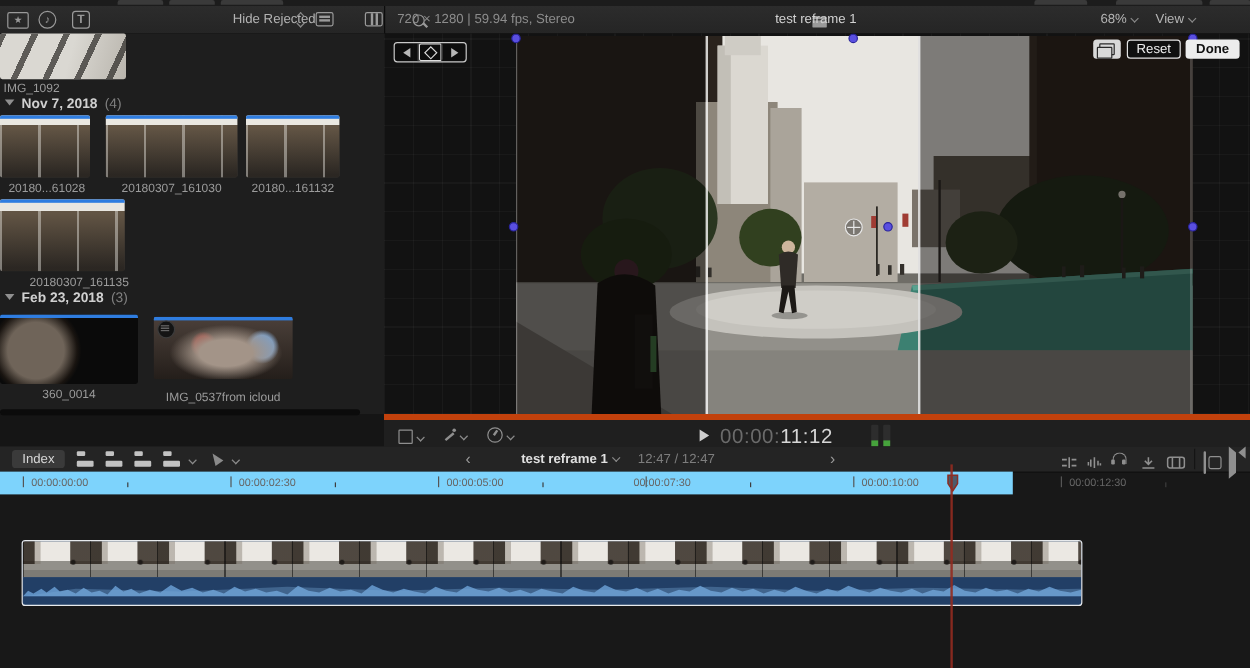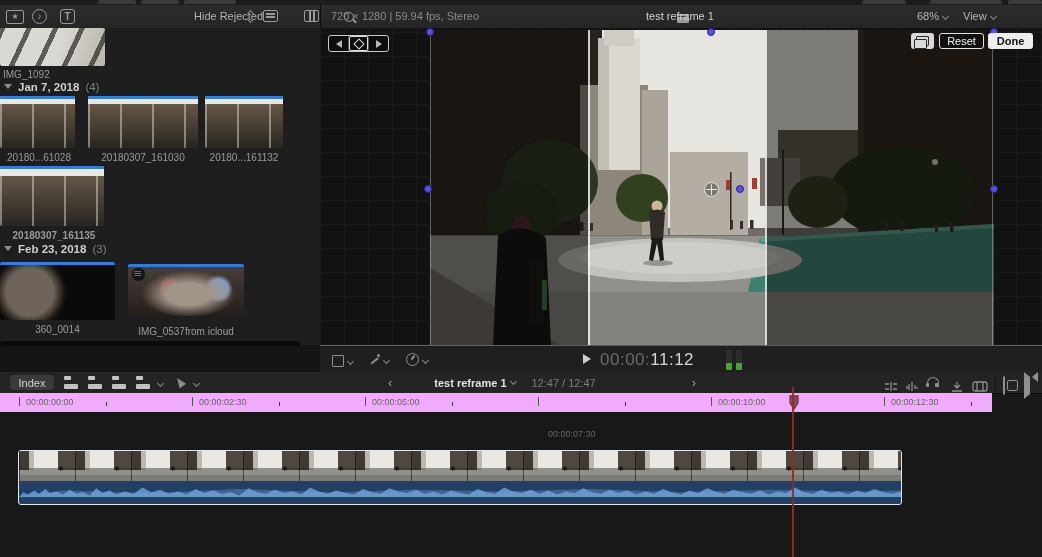--- a/index.html
+++ b/index.html
@@ -72,21 +72,21 @@
   .arrL{width:0;height:0;border-top:4px solid transparent;border-bottom:4px solid transparent;border-right:6px solid #b8b8b8;}
   .arrR{width:0;height:0;border-top:4px solid transparent;border-bottom:4px solid transparent;border-left:6px solid #b8b8b8;}
   .diam{width:6px;height:6px;border:1.5px solid #d8d8d8;transform:rotate(45deg);}
   .btn{position:absolute;height:16px;border-radius:3px;font-size:11px;display:flex;align-items:center;justify-content:center;box-sizing:border-box;}
   .btn.dark{background:#101010;border:1.5px solid #e3e3e3;color:#f0f0f0;}
   .btn.light{background:#ededed;color:#111;font-weight:bold;}
   .iconbtn{position:absolute;width:23px;height:16px;background:#d9d9d9;border-radius:3px;display:flex;align-items:center;justify-content:center;}
   .ovrects{position:relative;width:11px;height:8px;border:1.5px solid #2a2a2a;border-radius:1px;}
   .ovrects:before{content:"";position:absolute;left:-3px;top:2px;width:11px;height:8px;border:1.5px solid #2a2a2a;border-radius:1px;background:#d9d9d9;}
   
-  .transport{left:320px;top:345px;width:722px;height:27px;background:#1f1f1f;border-top:1px solid #c2410c;text-align:right;}
+  .transport{left:320px;top:345px;width:722px;height:27px;background:#1f1f1f;border-top:5px solid #c2410c;text-align:right;}
   .sq{display:inline-block;width:10px;height:10px;border:1.5px solid #8f8f8f;border-radius:1px;}
   .wand{display:inline-block;width:12px;height:12px;position:relative;}
   .wand:before{content:"";position:absolute;left:2px;top:6px;width:9px;height:1.5px;background:#8f8f8f;transform:rotate(-40deg);}
   .wand:after{content:"";position:absolute;right:0;top:0;width:3px;height:3px;background:#8f8f8f;border-radius:50%;}
   .gauge{display:inline-block;width:11px;height:11px;border:1.5px solid #8f8f8f;border-radius:50%;position:relative;}
   .gauge:after{content:"";position:absolute;left:5px;top:1px;width:1.5px;height:5px;background:#8f8f8f;transform:rotate(35deg);}
   .play{width:0;height:0;border-top:5px solid transparent;border-bottom:5px solid transparent;border-left:8px solid #cfcfcf;}
   .tc{font-size:17px;letter-spacing:.5px;}
   .tc .dimtc{color:#6b6b6b;}
   .tc .brttc{color:#d6d6d6;}
@@ -109,21 +109,21 @@
   .navchev{color:#9a9a9a;font-size:13px;}
   .tlic{position:absolute;top:3px;color:#8f8f8f;}
   .tlic svg{stroke:#8f8f8f;stroke-width:1.3;fill:none;}
   .headph{position:relative;width:12px;height:10px;}
   .headph:before{content:"";position:absolute;left:0;top:0;width:10px;height:9px;border:1.5px solid #8f8f8f;border-bottom:none;border-radius:6px 6px 0 0;}
   .headph:after{content:"";position:absolute;left:-1px;top:6px;width:3px;height:4px;background:#8f8f8f;box-shadow:9px 0 0 #8f8f8f;border-radius:1px;}
   .fx{position:relative;width:9px;height:9px;border:1.5px solid #8f8f8f;border-radius:2px;}
   .fx:before{content:"";position:absolute;left:3px;top:3px;width:9px;height:9px;border:1.5px solid #8f8f8f;border-radius:2px;background:#242424;}
   .bowtie{width:0;height:0;border-top:5px solid transparent;border-bottom:5px solid transparent;border-left:6px solid #8f8f8f;position:relative;}
   .bowtie:after{content:"";position:absolute;left:2px;top:-5px;width:0;height:0;border-top:5px solid transparent;border-bottom:5px solid transparent;border-right:6px solid #8f8f8f;}
-  .ruler{position:absolute;left:0;top:21px;width:992px;height:19px;background:#f0abfc;font-size:9px;color:#666;}
+  .ruler{position:absolute;left:0;top:21px;width:844px;height:19px;background:#7dd3fc;font-size:9px;color:#666;}
   .rtick{position:absolute;top:4px;width:1px;height:9px;background:#555;}
   .rtick.small{height:4px;top:9px;background:#3e3e3e;}
   .rlabel{position:absolute;top:4px;white-space:nowrap;}
   .playline{position:absolute;width:1.5px;background:rgba(146,43,32,.9);}
   .clip{position:absolute;left:18px;top:78px;width:884px;height:55px;border:1.5px solid #e6e9ec;border-radius:3px;box-sizing:border-box;overflow:hidden;background:#223f66;}
   .clipname{height:9px;background:#3d6cad;color:#fff;font-size:7.5px;line-height:9px;padding-left:3px;white-space:nowrap;overflow:hidden;}
   .filmstrip{height:30px;background-color:#ebe8e3;
     background-image:
       repeating-linear-gradient(90deg,rgba(8,8,8,.55) 0 1px,rgba(0,0,0,0) 1px 56px),
       radial-gradient(circle,rgba(25,22,20,.85) 0 1.8px,rgba(0,0,0,0) 2.4px),
@@ -170,39 +170,39 @@
     <span class="abs" style="left:646px;top:5px;color:#d2d2d2;">test reframe 1</span>
 
     <span class="abs" style="left:905px;top:5px;color:#b5b5b5;margin-left:12px;"><span>68%</span><span class="chev"></span></span>
     <span class="abs" style="left:963px;top:5px;color:#b5b5b5;"><span>View</span><span class="chev"></span></span>
   </div>
 
   <div class="abs browser">
     <div class="thumb t-sky" style="left:0;top:0;width:105px;height:38px;"></div>
     <div class="clip-label" style="left:3px;top:41px;width:100px;text-align:left;">IMG_1092</div>
 
-    <div class="grp-head" style="left:4px;top:53px;"><span class="tri"></span><span>Jan 7, 2018</span><span class="grp-count">(4)</span></div>
+    <div class="grp-head" style="left:4px;top:53px;"><span class="tri"></span><span>Nov 7, 2018</span><span class="grp-count">(4)</span></div>
 
     <div class="thumb t-window" style="left:0;top:68px;width:75px;height:52px;">
         <div class="favline" style="background:#2f7de0;"></div>
       </div>
     <div class="thumb t-window" style="left:88px;top:68px;width:110px;height:52px;">
         <div class="favline" style="background:#2f7de0;"></div>
       </div>
     <div class="thumb t-window" style="left:205px;top:68px;width:78px;height:52px;">
         <div class="favline" style="background:#2f7de0;"></div>
       </div>
     <div class="clip-label" style="left:-2px;top:124px;width:82px;">20180...61028</div>
     <div class="clip-label" style="left:88px;top:124px;width:110px;">20180307_161030</div>
     <div class="clip-label" style="left:198px;top:124px;width:92px;">20180...161132</div>
 
     <div class="thumb t-window" style="left:0;top:138px;width:104px;height:60px;">
         <div class="favline" style="background:#2f7de0;"></div>
       </div>
-    <div class="clip-label" style="left:0;top:202px;width:108px;font-weight:bold;">20180307_161135</div>
+    <div class="clip-label" style="left:12px;top:202px;width:108px;">20180307_161135</div>
 
     <div class="grp-head" style="left:4px;top:215px;"><span class="tri"></span><span>Feb 23, 2018</span><span class="grp-count">(3)</span></div>
 
     <div class="thumb t-fisheye" style="left:0;top:234px;width:115px;height:58px;">
         <div class="favline" style="background:#2f7de0;"></div>
       </div>
     <div class="thumb t-pano" style="left:128px;top:236px;width:116px;height:52px;">
         <div class="favline" style="background:#2f7de0;"></div>
         <div class="badge360"></div>
       </div>
@@ -358,21 +358,21 @@
       <span class="rtick" style="left:19px;"></span>
         <span class="rlabel" style="left:26px;">00:00:00:00</span>
       <span class="rtick small" style="left:106px;"></span>
       <span class="rtick" style="left:192px;"></span>
         <span class="rlabel" style="left:199px;">00:00:02:30</span>
       <span class="rtick small" style="left:279px;"></span>
       <span class="rtick" style="left:365px;"></span>
         <span class="rlabel" style="left:372px;">00:00:05:00</span>
       <span class="rtick small" style="left:452px;"></span>
       <span class="rtick" style="left:538px;"></span>
-        <span class="rlabel" style="left:548px;margin-top:32px;">00:00:07:30</span>
+        <span class="rlabel" style="left:528px;">00:00:07:30</span>
       <span class="rtick small" style="left:625px;"></span>
       <span class="rtick" style="left:711px;"></span>
         <span class="rlabel" style="left:718px;">00:00:10:00</span>
       <span class="rtick" style="left:884px;"></span>
         <span class="rlabel" style="left:891px;">00:00:12:30</span>
       <span class="rtick small" style="left:971px;"></span>
       <svg class="abs" style="left:789px;top:2px;" width="10" height="15" viewBox="0 0 10 15">
         <path d="M1 1 h8 v7 l-4 6 -4 -6 z" fill="rgba(40,14,12,.6)" stroke="#8a2e25" stroke-width="1.3"></path>
       </svg>
     </div>

